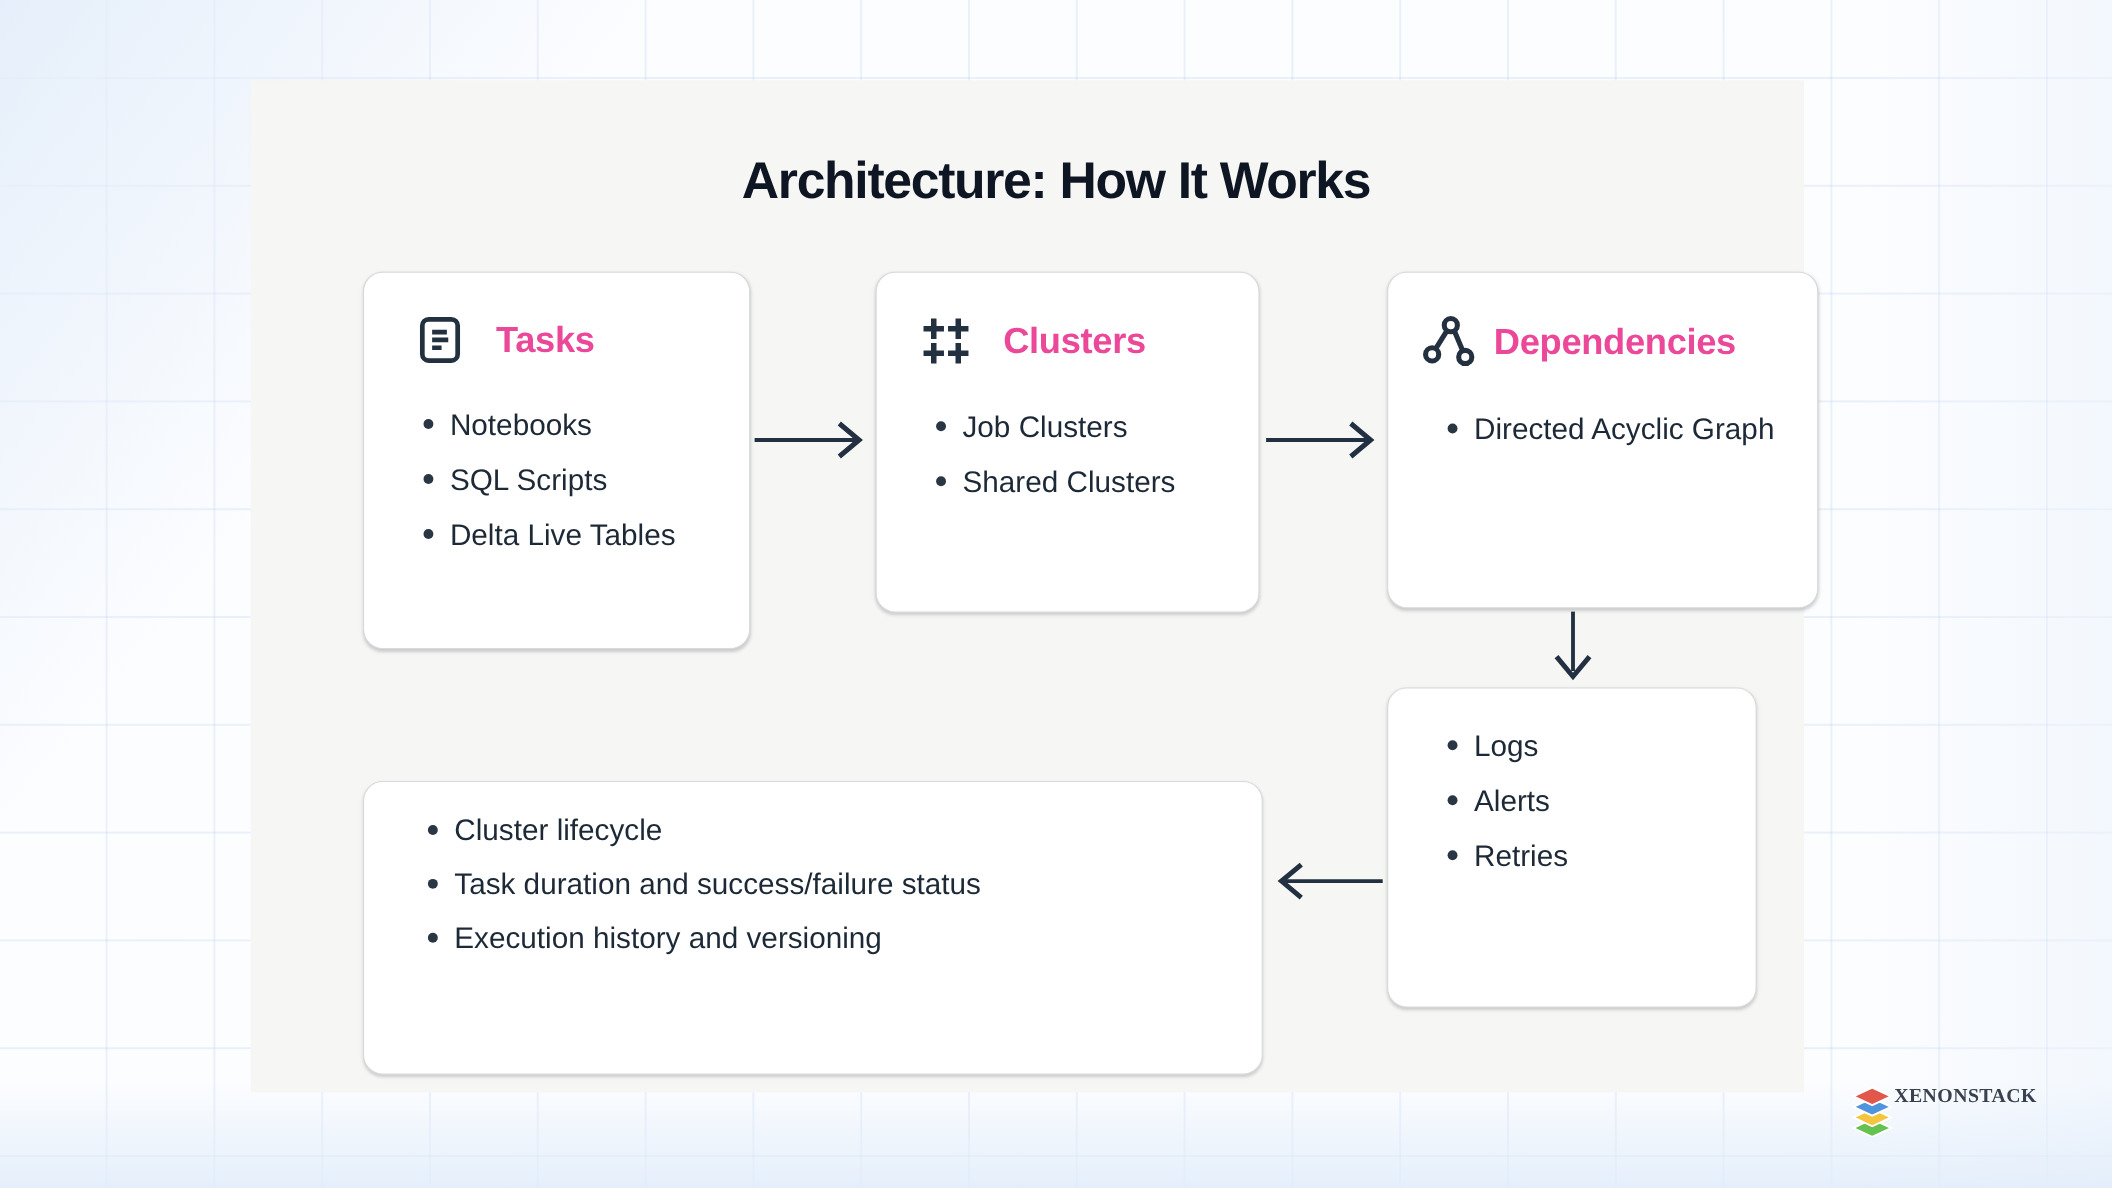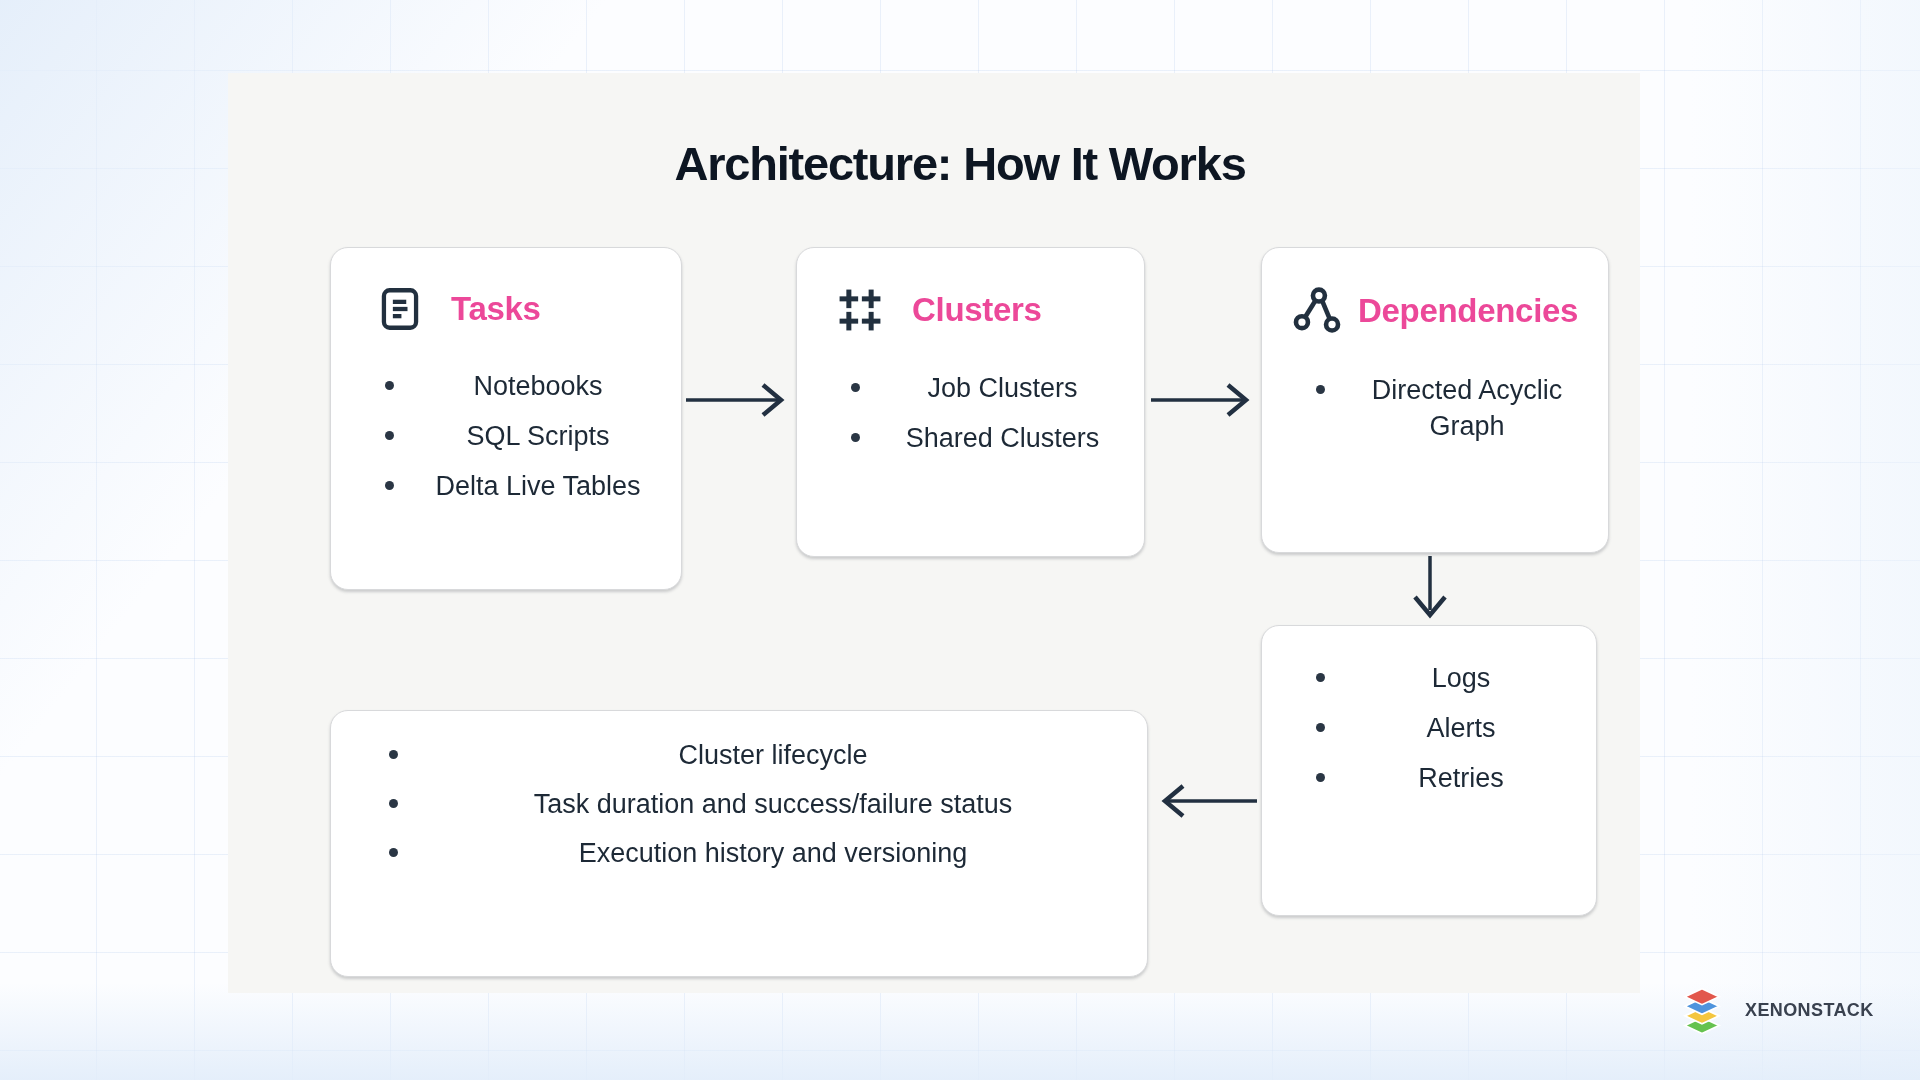--- a/index.html
+++ b/index.html
@@ -43,57 +43,57 @@
 
   .card {
     position:absolute;
     background:#ffffff;
     border:1.5px solid #d8d9db;
     border-radius:18px;
     box-shadow: 0 2px 3px rgba(90,95,100,0.28);
   }
   .card-tasks        { left:330px;  top:247px; width:352px; height:343px; }
   .card-clusters     { left:796px;  top:247px; width:349px; height:310px; }
-  .card-dependencies { left:1261px; top:247px; width:348px; height:306px; }
+  .card-dependencies { left:1261px; top:247px; width:392px; height:306px; }
   .card-monitoring   { left:1261px; top:625px; width:336px; height:291px; }
   .card-summary      { left:330px;  top:710px; width:818px; height:267px; }
 
   .card-header { display:flex; align-items:center; gap:26px; margin:36px 0 0 44px; }
   .card-clusters .card-header     { margin-left:37px; }
   .card-dependencies .card-header { margin-left:28px; gap:14px; }
   .card-monitoring .card-header   { margin:33px 0 0 36px; gap:20px; }
   .card-title { font-size:33px; font-weight:700; color:#ec4899; letter-spacing:-0.3px; }
 
   .icon { flex:0 0 auto; }
   .icon svg { display:block; }
 
   ul.bullets { list-style:none; margin:34px 0 0 0; padding:0 14px 0 52px; }
   ul.bullets li {
     position:relative; padding-left:26px; margin-bottom:14px;
-    font-size:27px; line-height:36px; color:#1d2936;text-align:center;
+    font-size:27px; line-height:36px; color:#1d2936;
   }
   ul.bullets li::before {
     content:''; position:absolute; left:2px; top:13px;
     width:9px; height:9px; border-radius:50%; background:#2a3644;
   }
 
   .summary-title {
     margin:34px 30px 0 62px;
     font-size:32px; font-weight:700; letter-spacing:-0.4px; color:#141f2c;
   }
   .card-summary ul.bullets { margin-top:26px; padding-left:56px; }
   .card-summary ul.bullets li { margin-bottom:13px; }
 
   .arrows { position:absolute; inset:0; pointer-events:none; }
   .arrows .shaft { stroke:#223041; stroke-width:3.5; fill:none; }
   .arrows .head  { stroke:#223041; stroke-width:4.5; fill:none; stroke-linejoin:miter; }
 
   .brand {
     position:absolute; left:1682px; top:986px;
-    display:flex; align-items:center; gap:23px;
+    display:flex; gap:0;font-family:Liberation Serif, serif;
   }
   .brand-text {
     font-size:18px; font-weight:700; color:#39414f; letter-spacing:0.4px;
   }
 </style>
 </head>
 <body>
 
 <div id="stage">
   <div class="bg-grid"></div>

